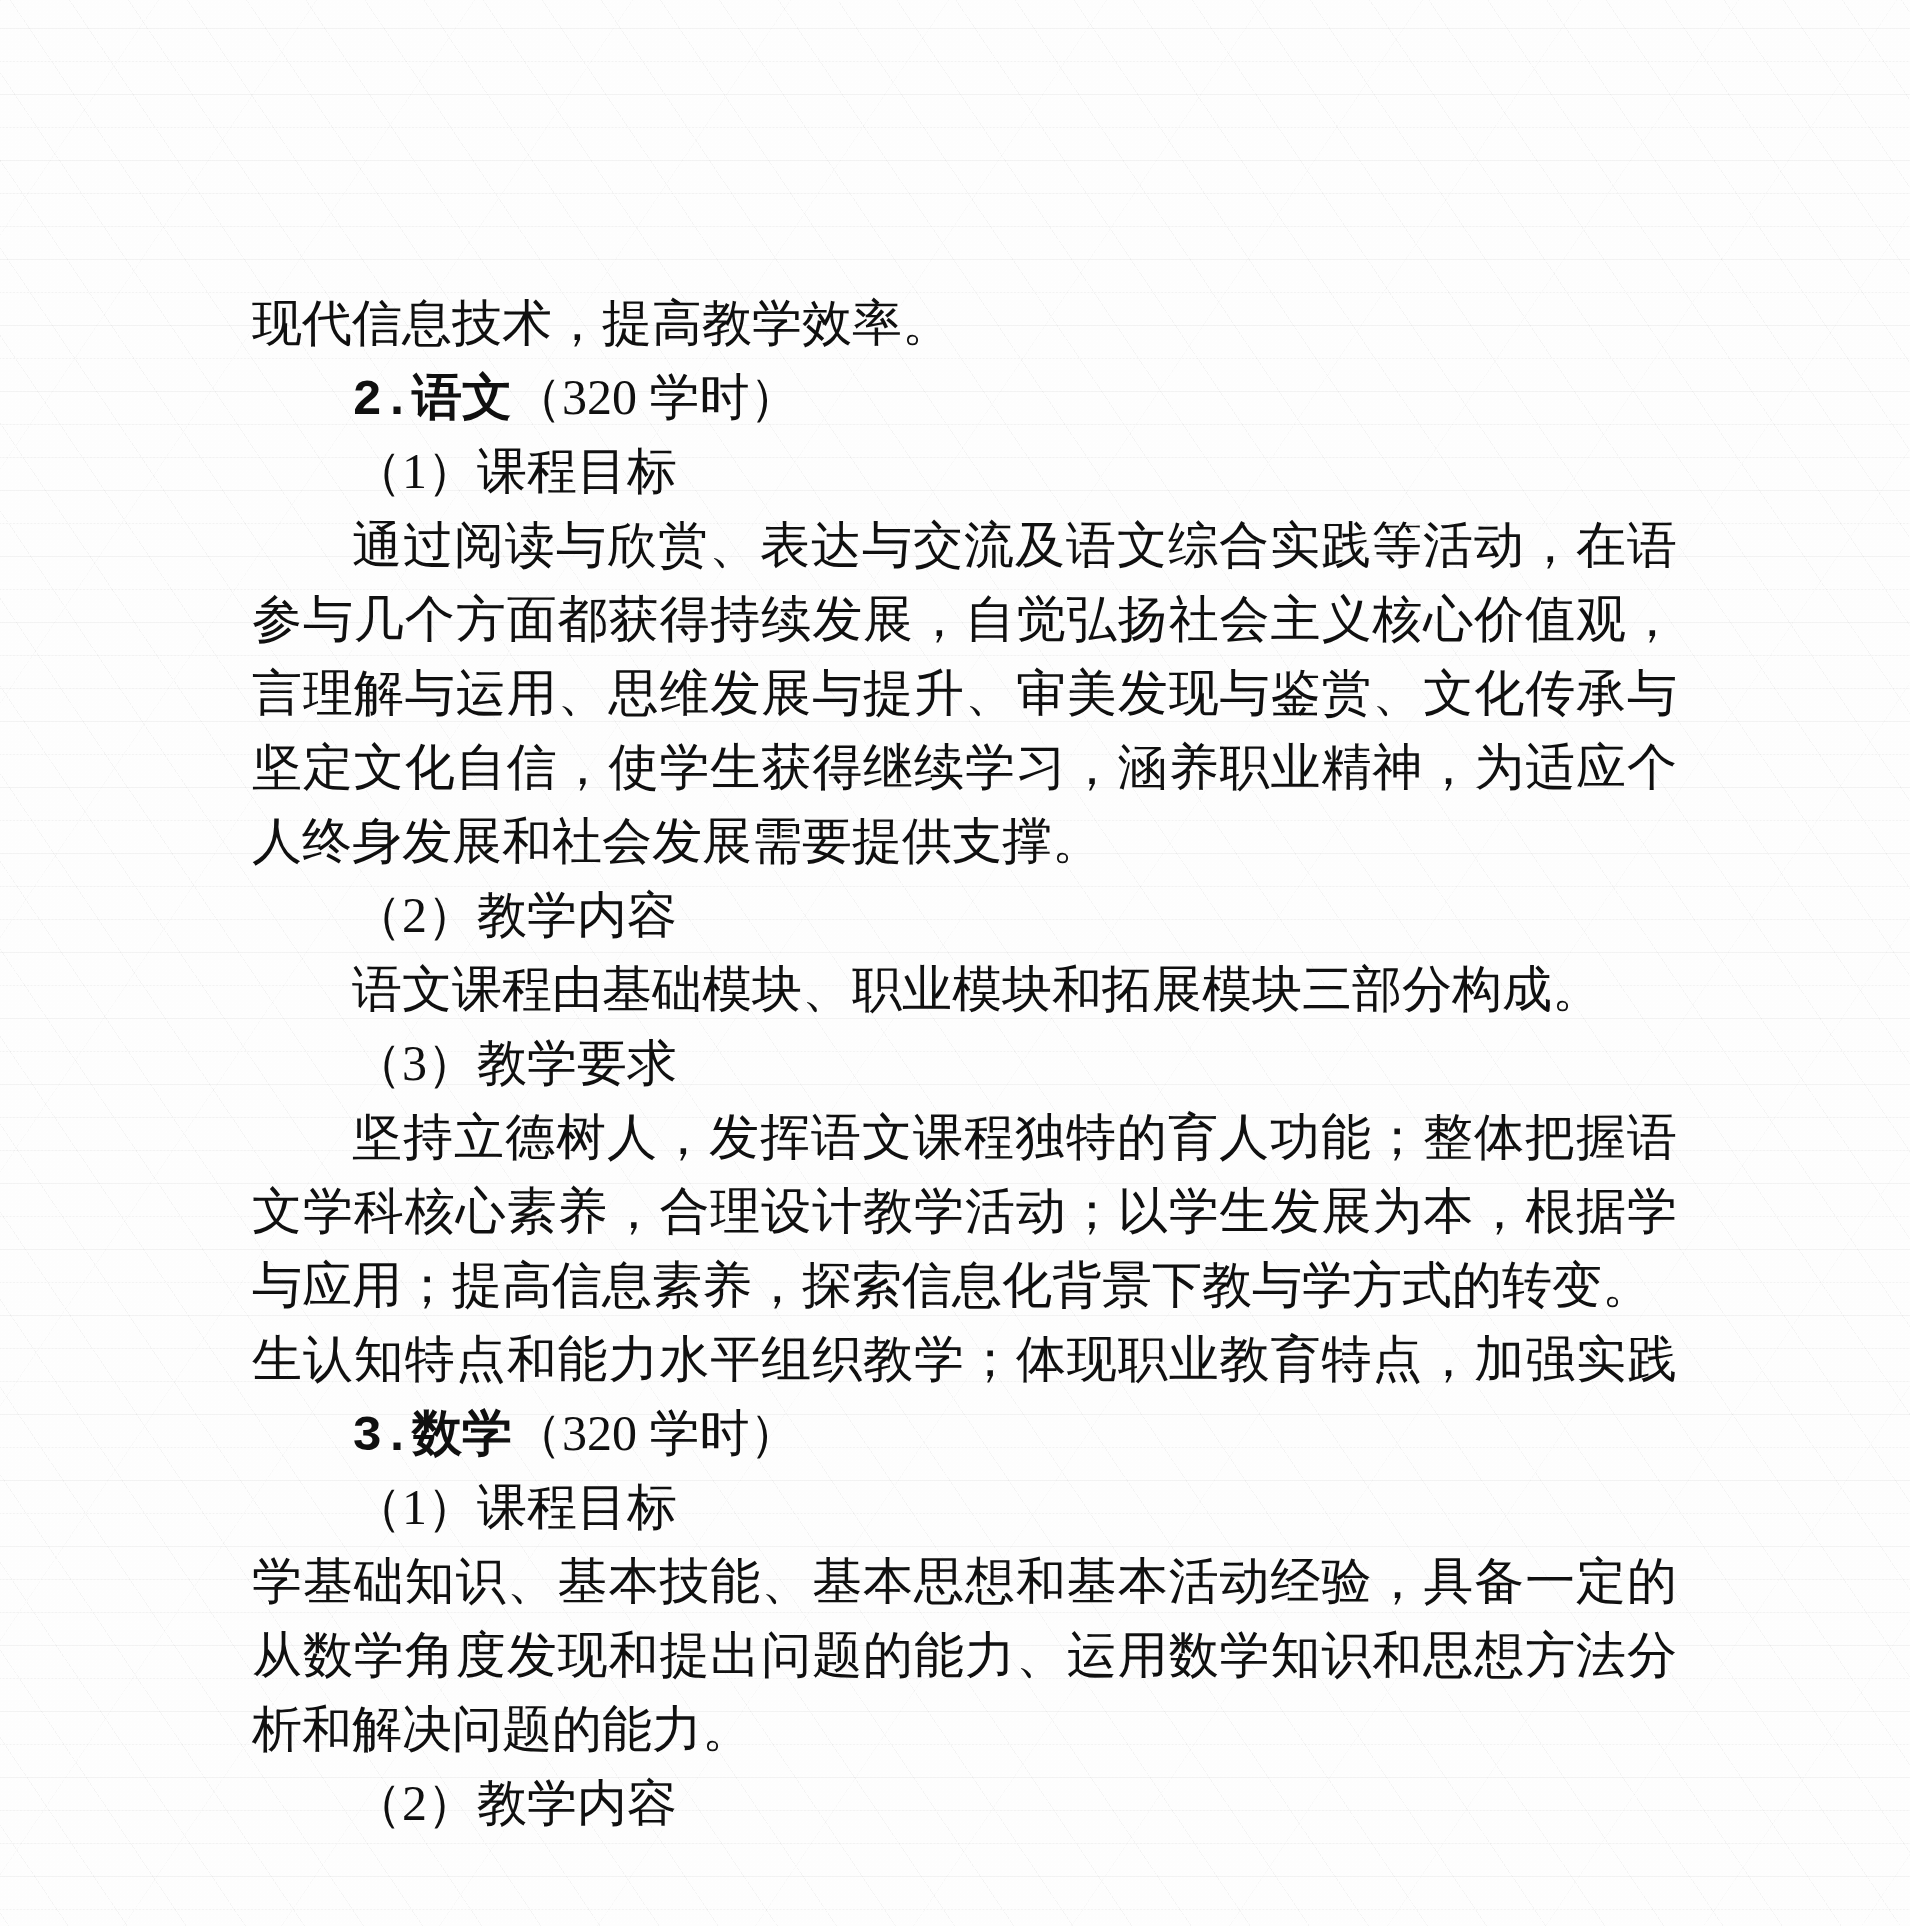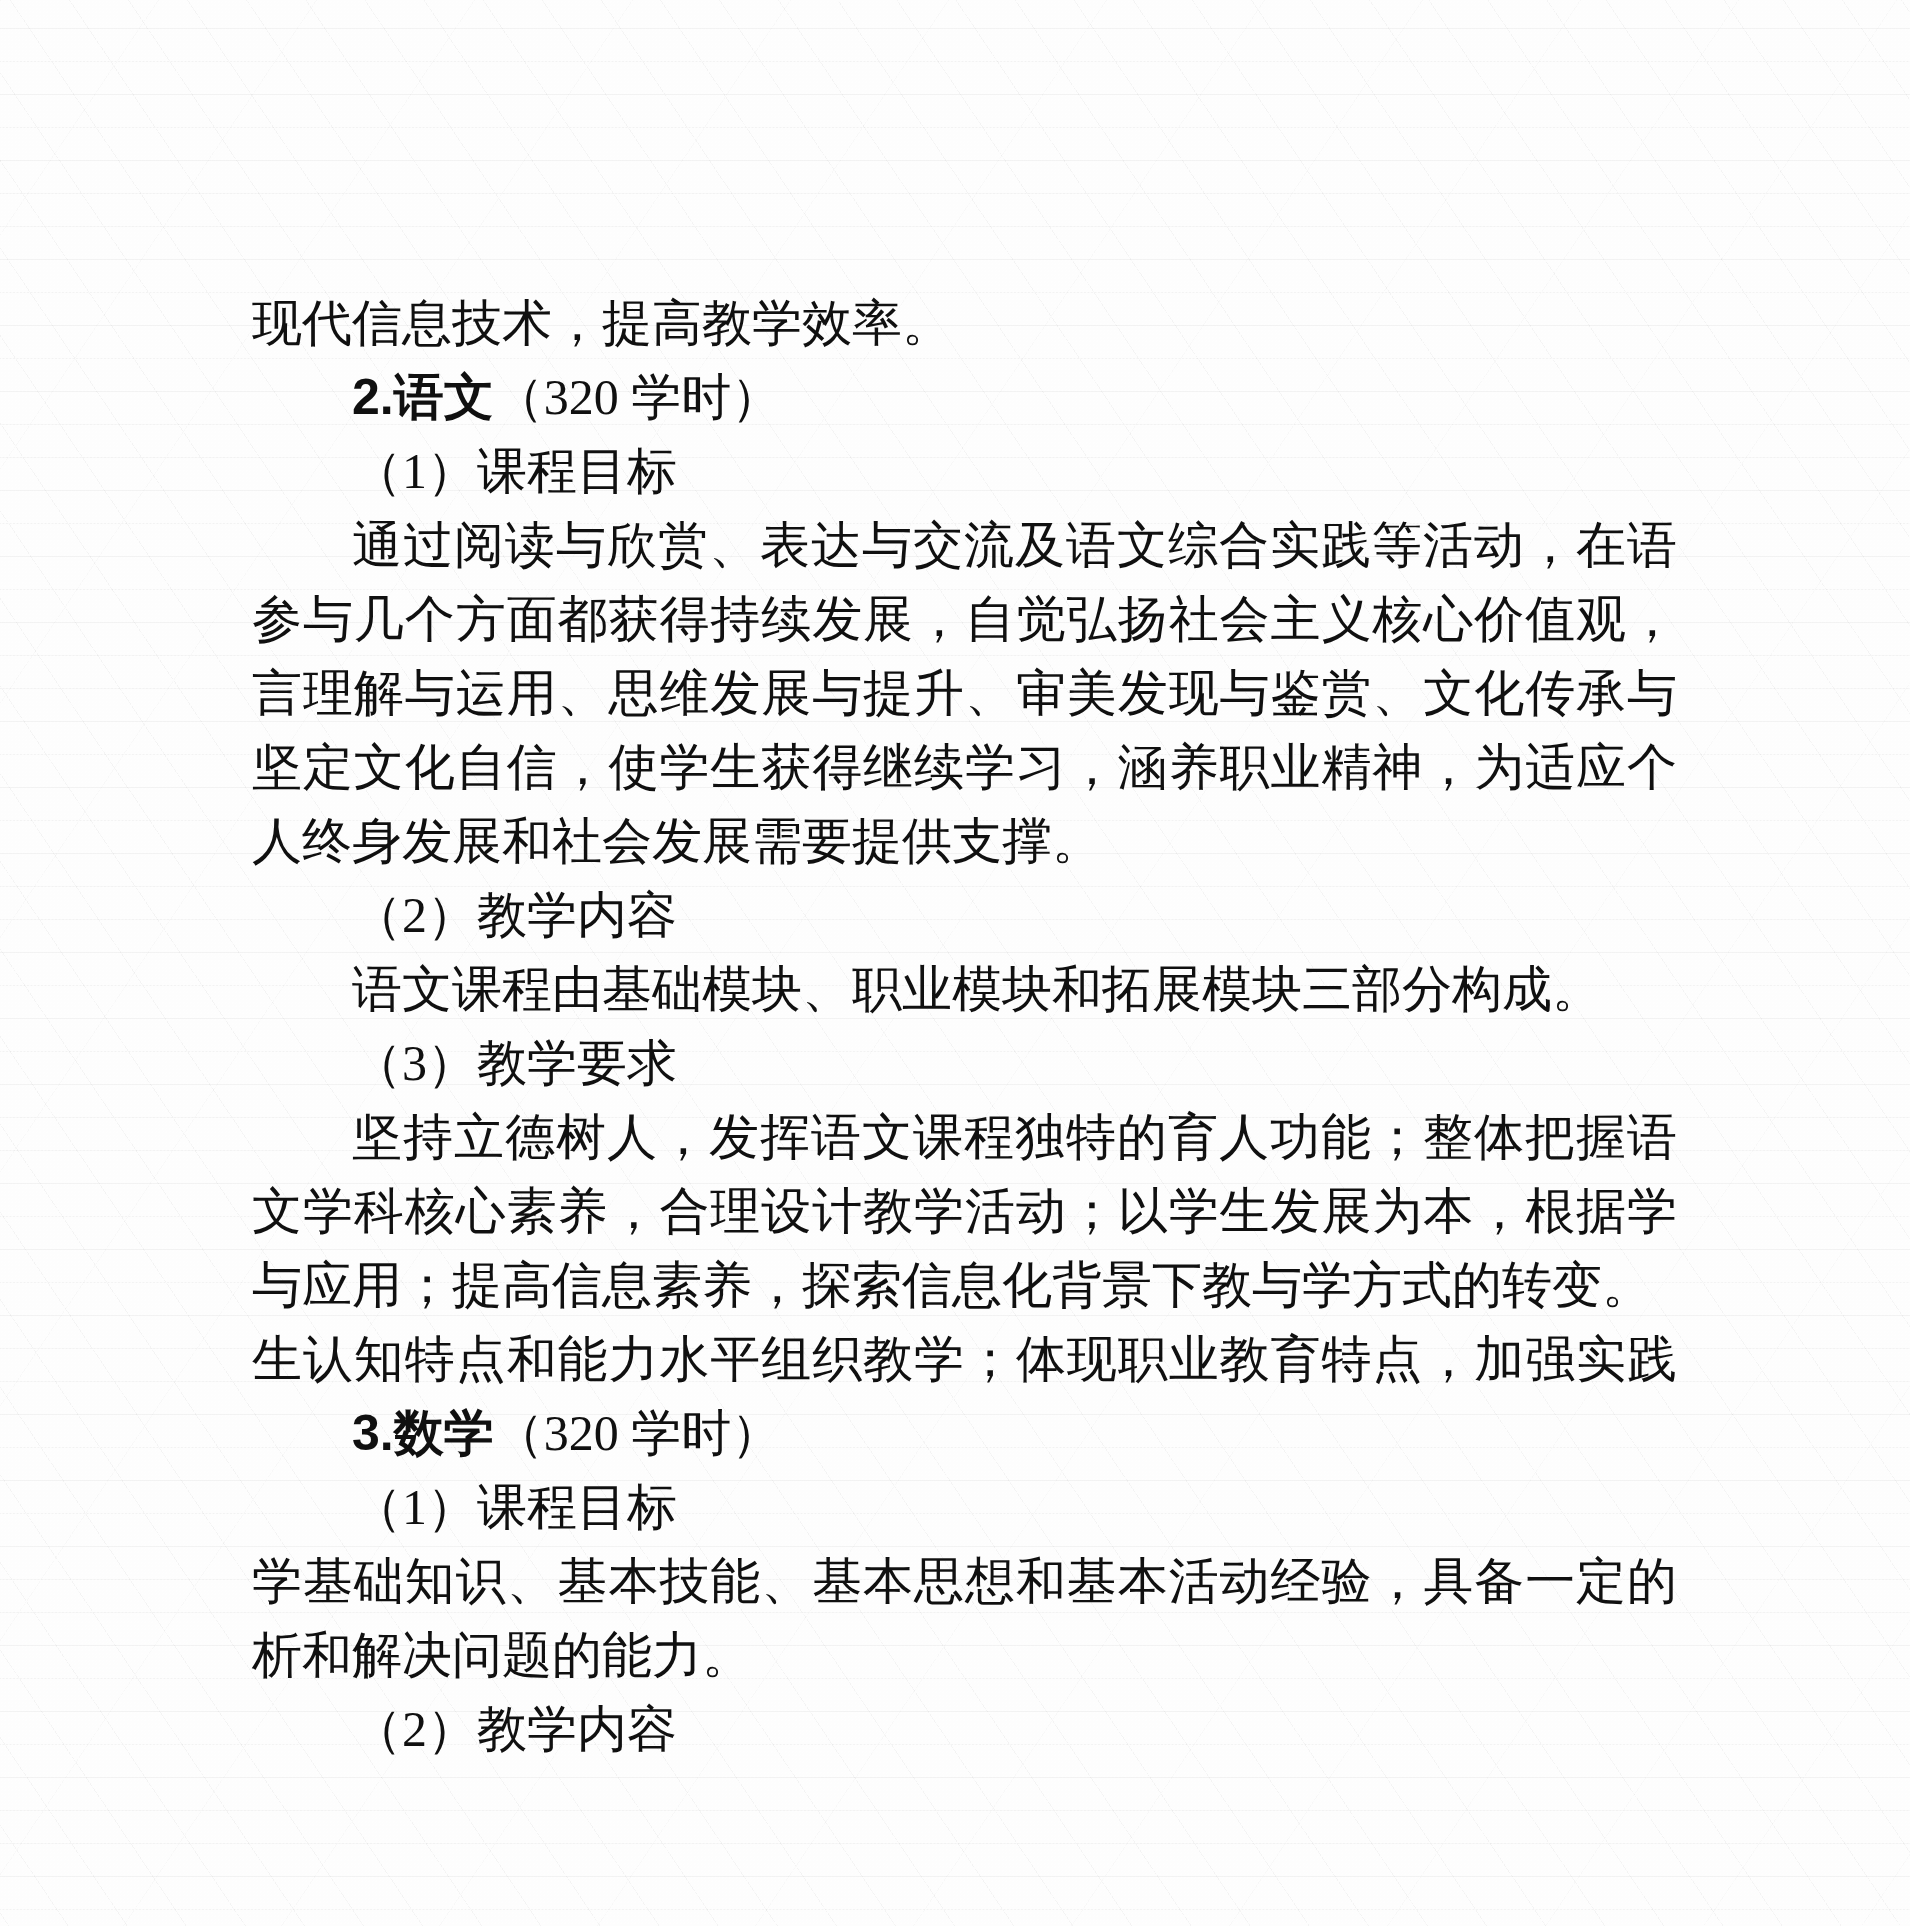--- a/index.html
+++ b/index.html
@@ -44,21 +44,21 @@
   .line.fill{
     white-space:normal;
     text-align:justify;
     text-align-last:justify;
     text-justify:inter-character;
     overflow:hidden;
   }
   .line.indent{ text-indent:100px; }
   .hd{
     font-weight:700;
-    font-family:Liberation Sans, sans-serif;
+    font-family:Liberation Mono, monospace;
   }
 </style>
 </head>
 <body>
 
 <div class="page">
   <div class="texture"></div>
   <main class="text-block" id="text-block">
       <div class="line"><span>现代信息技术，提高教学效率。</span></div>
       <div class="line indent"><span class="hd">2.语文</span><span>（320 学时）</span></div>
@@ -71,18 +71,19 @@
       <div class="line indent"><span>（2）教学内容</span></div>
       <div class="line indent"><span>语文课程由基础模块、职业模块和拓展模块三部分构成。</span></div>
       <div class="line indent"><span>（3）教学要求</span></div>
       <div class="line indent fill"><span>坚持立德树人，发挥语文课程独特的育人功能；整体把握语</span></div>
       <div class="line fill"><span>文学科核心素养，合理设计教学活动；以学生发展为本，根据学</span></div>
       <div class="line"><span>与应用；提高信息素养，探索信息化背景下教与学方式的转变。</span></div>
       <div class="line fill"><span>生认知特点和能力水平组织教学；体现职业教育特点，加强实践</span></div>
       <div class="line indent"><span class="hd">3.数学</span><span>（320 学时）</span></div>
       <div class="line indent"><span>（1）课程目标</span></div>
       <div class="line fill"><span>学基础知识、基本技能、基本思想和基本活动经验，具备一定的</span></div>
+      <div class="line fill"><span>从数学角度发现和提出问题的能力、运用数学知识和思想方法分</span></div>
       <div class="line"><span>析和解决问题的能力。</span></div>
       <div class="line indent"><span>（2）教学内容</span></div>
     </main>
 
 </div>
 
 
 </body></html>

